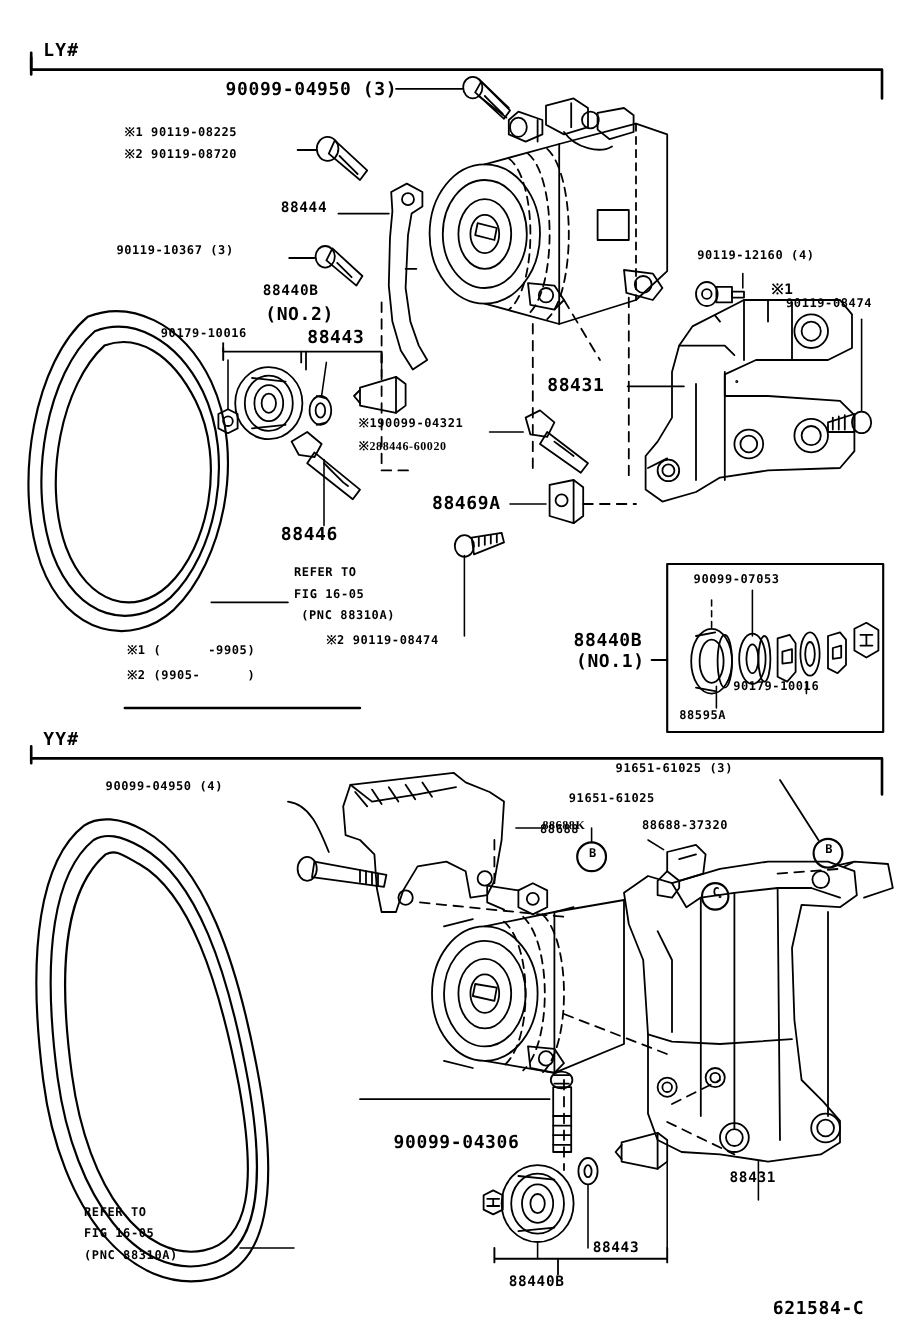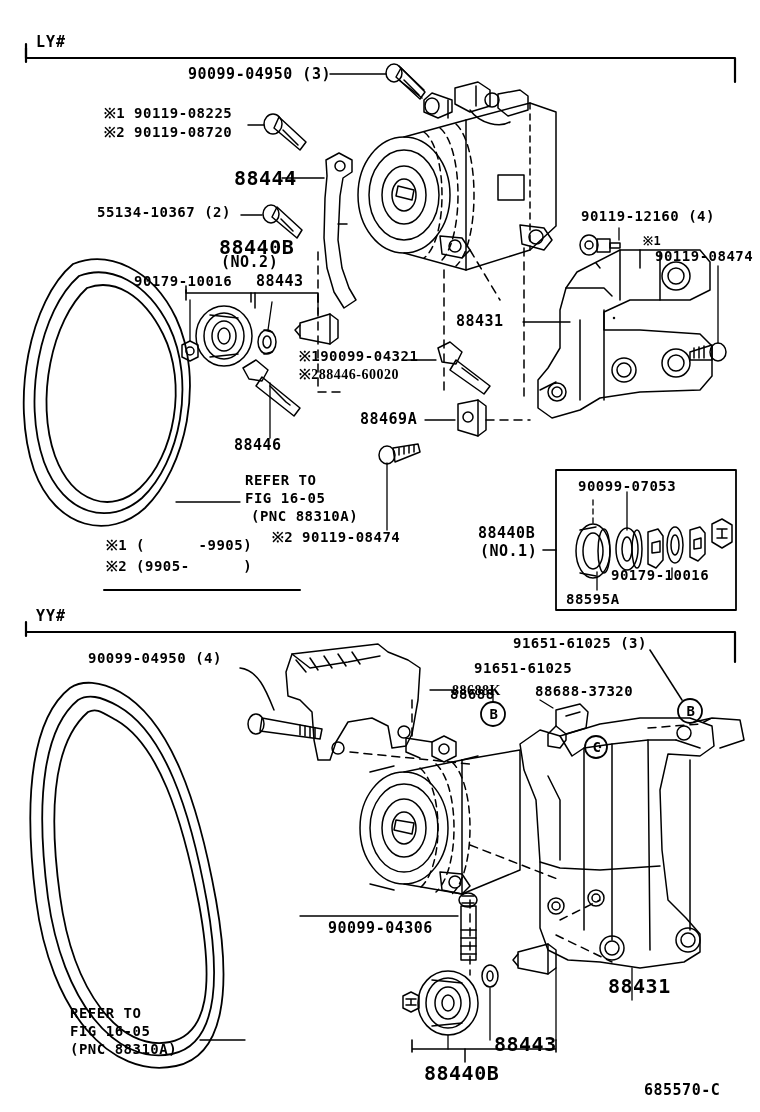--- a/index.html
+++ b/index.html
@@ -13,23 +13,23 @@
   .lbl{
     position:absolute;
     font-family:"DejaVu Sans Mono","Liberation Mono",monospace;
     font-weight:bold;
     color:#000;
     white-space:pre;
     letter-spacing:0.5px;
     line-height:1.15;
   }
   .s15{font-size:15px;}
-  .s14{font-size:14px;}
+  .s14{font-size:10px;}
   .s12{font-size:12px;}
-  .s16{font-size:20px;}
+  .s16{font-size:12px;}
   .sec-tag{font-size:15px;font-weight:bold;letter-spacing:1px;}
   .ctr{text-align:center;}
 </style>
 </head>
 <body>
 
 <div id="sheet">
 
   <svg width="760" height="1112" viewBox="0 0 760 1112" style="position:absolute;left:0;top:0;">
     <g fill="none" stroke="#000" stroke-width="1.6" stroke-linecap="round" stroke-linejoin="round">
@@ -400,21 +400,21 @@
 
   <div class="lbl sec-tag" style="left:36px;top:34px;">LY#</div>
 
   <div class="lbl s15" style="left:188px;top:66px;">90099-04950 (3)</div>
 
   <div class="lbl s14" style="left:104px;top:105px;">※1 90119-08225</div>
   <div class="lbl s14" style="left:104px;top:124px;">※2 90119-08720</div>
 
   <div class="lbl s16" style="left:234px;top:167px;">88444</div>
 
-  <div class="lbl s14" style="left:97px;top:204px;">55134-10367 (2)</div>
+  <div class="lbl s14" style="left:97px;top:204px;">90119-10367 (3)</div>
 
   <div class="lbl s16" style="left:219px;top:236px;">88440B</div>
   <div class="lbl s15" style="left:221px;top:254px;">(NO.2)</div>
 
   <div class="lbl s14" style="left:134px;top:273px;">90179-10016</div>
   <div class="lbl s15" style="left:256px;top:273px;">88443</div>
 
   <div class="lbl s15" style="left:234px;top:437px;">88446</div>
 
   <div class="lbl s14" style="left:299px;top:348px;">※190099-04321</div>
@@ -451,26 +451,26 @@
   <div class="lbl s14" style="left:513px;top:635px;">91651-61025 (3)</div>
   <div class="lbl s14" style="left:474px;top:660px;">91651-61025</div>
   <div class="lbl s14" style="left:535px;top:683px;">88688-37320</div>
   <div class="lbl s14" style="left:452px;top:683px;font-family:Liberation Serif, serif;">88688K</div>
   <div class="lbl s14" style="left:450px;top:686px;">88688</div>
 
   <div class="lbl s14 ctr" style="left:487px;top:706px;width:14px;">B</div>
   <div class="lbl s14 ctr" style="left:684px;top:703px;width:14px;">B</div>
   <div class="lbl s14 ctr" style="left:590px;top:739px;width:14px;">C</div>
 
-  <div class="lbl s15" style="left:328px;top:920px;">90099-04306</div>
+  <div class="lbl s15" style="left:328px;top:944px;">90099-04306</div>
 
   <div class="lbl s16" style="left:608px;top:975px;">88431</div>
 
   <div class="lbl s16" style="left:494px;top:1033px;">88443</div>
   <div class="lbl s16" style="left:424px;top:1062px;">88440B</div>
 
   <div class="lbl s14" style="left:70px;top:1005px;">REFER TO</div>
   <div class="lbl s14" style="left:70px;top:1023px;">FIG 16-05</div>
   <div class="lbl s14" style="left:70px;top:1041px;">(PNC 88310A)</div>
 
-  <div class="lbl s15" style="left:644px;top:1082px;">685570-C</div>
+  <div class="lbl s15" style="left:644px;top:1082px;">621584-C</div>
 
 </div>
 
 </body></html>

